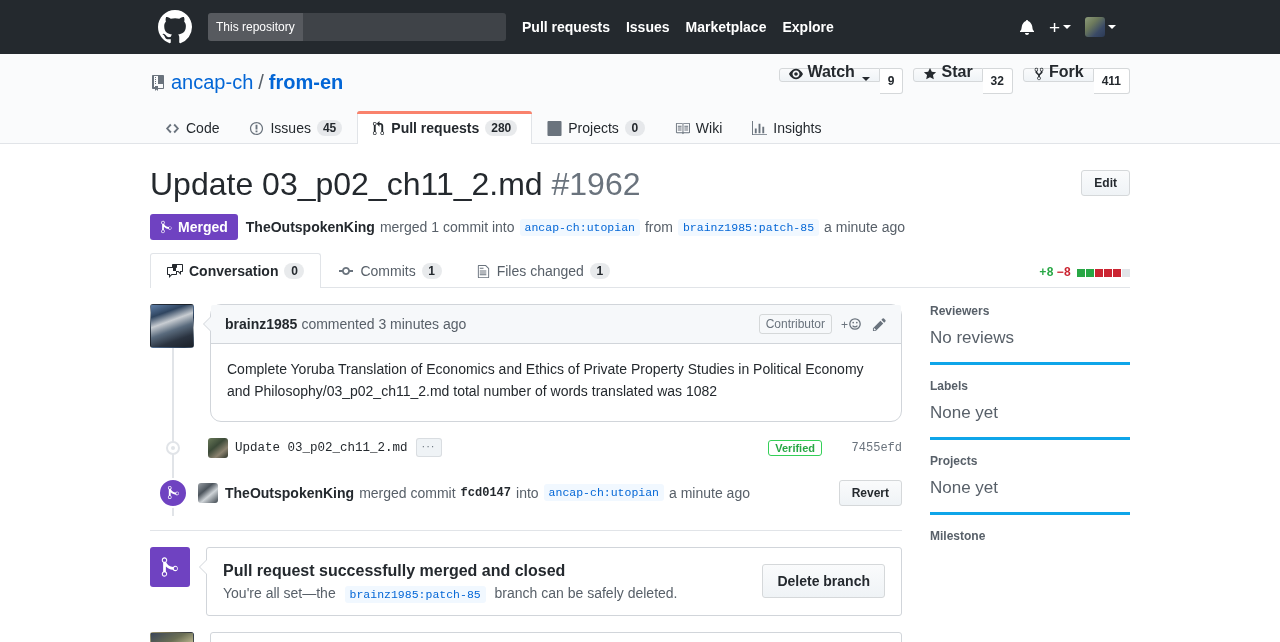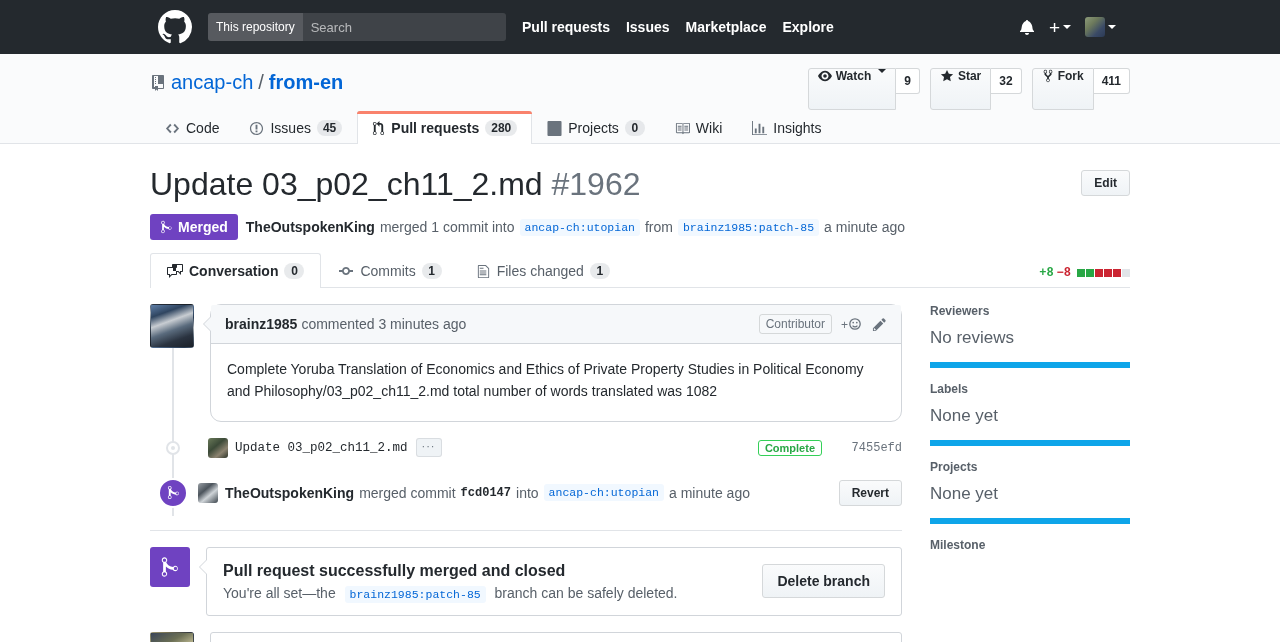--- a/index.html
+++ b/index.html
@@ -117,24 +117,24 @@
   .repo-title .slash { color: #586069; font-weight: 300; }
 
   .repo-actions {
     position: absolute;
     right: 0; top: -2px;
     display: flex;
     gap: 10px;
   }
   .btn-grp { display: flex; }
   .btn-sm {
-    display: flex; align-items: flex-start; gap: 4px;
-    height: 42px;
+    display: flex; align-items: flex-end; gap: 4px;
+    height: 14px;
     padding: 0 9px;
-    font-size: 12px;
+    font-size: 16px;
     font-weight: bold;
     color: #24292e;
     background: linear-gradient(#fafbfc, #eff3f6);
     border: 1px solid #d5d8da;
     border-radius: 3px 0 0 3px;
     white-space: nowrap;
   }
   .btn-count {
     height: 26px;
     padding: 0 8px;
@@ -539,39 +539,38 @@
     border: 1px solid #d1d5da;
     border-radius: 3px;
     height: 60px;
     background: #fff;
   }
   .avatar-img.olive {
     background: linear-gradient(150deg,#3a4557 0%, #6b6f55 30%, #c9c39a 55%, #8a8460 75%, #2f3646 100%);
   }
 
   
-  .side-sec { padding: 0 0 14px; border-bottom: 6px solid #0ea5e9; margin-bottom: 14px; }
+  .side-sec { padding: 0 0 14px; border-bottom: 3px solid #0ea5e9; margin-bottom: 14px; }
   .side-sec:first-child { padding-top: 0; }
   .side-title { font-size: 12px; font-weight: bold; color: #586069; margin-bottom: 10px; }
   .side-val { font-size: 17px; color: #586069; }
   .side-sec.last { border-bottom: 0; }
 </style>
 </head>
 <body>
 
 <div class="gh-header">
   <span class="gh-logo">
     <svg width="34" height="34" viewBox="0 0 16 16" fill="#fff">
         <path d="M8 0C3.58 0 0 3.58 0 8c0 3.54 2.29 6.53 5.47 7.59.4.07.55-.17.55-.38 0-.19-.01-.82-.01-1.49-2.01.37-2.53-.49-2.69-.94-.09-.23-.48-.94-.82-1.13-.28-.15-.68-.52-.01-.53.63-.01 1.08.58 1.23.82.72 1.21 1.87.87 2.33.66.07-.52.28-.87.51-1.07-1.78-.2-3.64-.89-3.64-3.95 0-.87.31-1.59.82-2.15-.08-.2-.36-1.02.08-2.12 0 0 .67-.21 2.2.82.64-.18 1.32-.27 2-.27s1.36.09 2 .27c1.53-1.04 2.2-.82 2.2-.82.44 1.1.16 1.92.08 2.12.51.56.82 1.27.82 2.15 0 3.07-1.87 3.75-3.65 3.95.29.25.54.73.54 1.48 0 1.07-.01 1.93-.01 2.2 0 .21.15.46.55.38A8.01 8.01 0 0 0 16 8c0-4.42-3.58-8-8-8z"></path>
       </svg>
   </span>
 
   <div class="search-wrap">
     <span class="search-scope">This repository</span>
-    <input class="search-input" type="text" placeholder="Search" style="">
   </div>
 
   <nav class="hdr-nav">
     <a href="#">Pull requests</a>
     <a href="#">Issues</a>
     <a href="#">Marketplace</a>
     <a href="#">Explore</a>
   </nav>
 
   <div class="hdr-right">
@@ -799,21 +798,21 @@
             <div class="comment-body">Complete Yoruba Translation of Economics and Ethics of Private Property Studies in Political Economy and Philosophy/03_p02_ch11_2.md total number of words translated was 1082</div>
           </div>
         </div>
 
         <div class="tl-item" style="margin-top:10px">
           <span class="node-small"></span>
           <div class="commit-row">
             <span class="mini-avatar"></span>
             <span class="commit-msg">Update 03_p02_ch11_2.md</span>
             <button class="ellipsis-btn">···</button>
-            <span class="verified">Complete</span>
+            <span class="verified">Verified</span>
             <span class="sha">7455efd</span>
           </div>
         </div>
 
         <div class="tl-item" style="margin-top:6px">
           <span class="node-purple">
             <svg width="15" height="15" viewBox="0 0 12 16" fill="#fff">
                 <path d="M10 7c-.73 0-1.38.41-1.73 1.02V8C7.22 7.98 6 7.64 5.14 6.98c-.75-.58-1.5-1.61-1.89-2.44A1.993 1.993 0 0 0 2 .99C.89.99 0 1.89 0 3a2 2 0 0 0 1 1.72v6.56c-.59.35-1 .99-1 1.72 0 1.11.89 2 2 2a1.993 1.993 0 0 0 1-3.72V7.67c.67.7 1.44 1.27 2.3 1.69.84.4 1.77.64 2.71.7v-.02c.35.61 1 1.02 1.73 1.02 1.11 0 2-.89 2-2 0-1.11-.89-2-2-2zm-6.8 6c0 .66-.55 1.2-1.2 1.2-.65 0-1.2-.55-1.2-1.2 0-.65.55-1.2 1.2-1.2.65 0 1.2.55 1.2 1.2zM2 4.2C1.34 4.2.8 3.65.8 3c0-.65.55-1.2 1.2-1.2.65 0 1.2.55 1.2 1.2 0 .65-.55 1.2-1.2 1.2zm8 6c-.66 0-1.2-.55-1.2-1.2 0-.65.55-1.2 1.2-1.2.65 0 1.2.55 1.2 1.2 0 .65-.55 1.2-1.2 1.2z"></path>
               </svg>
           </span>

